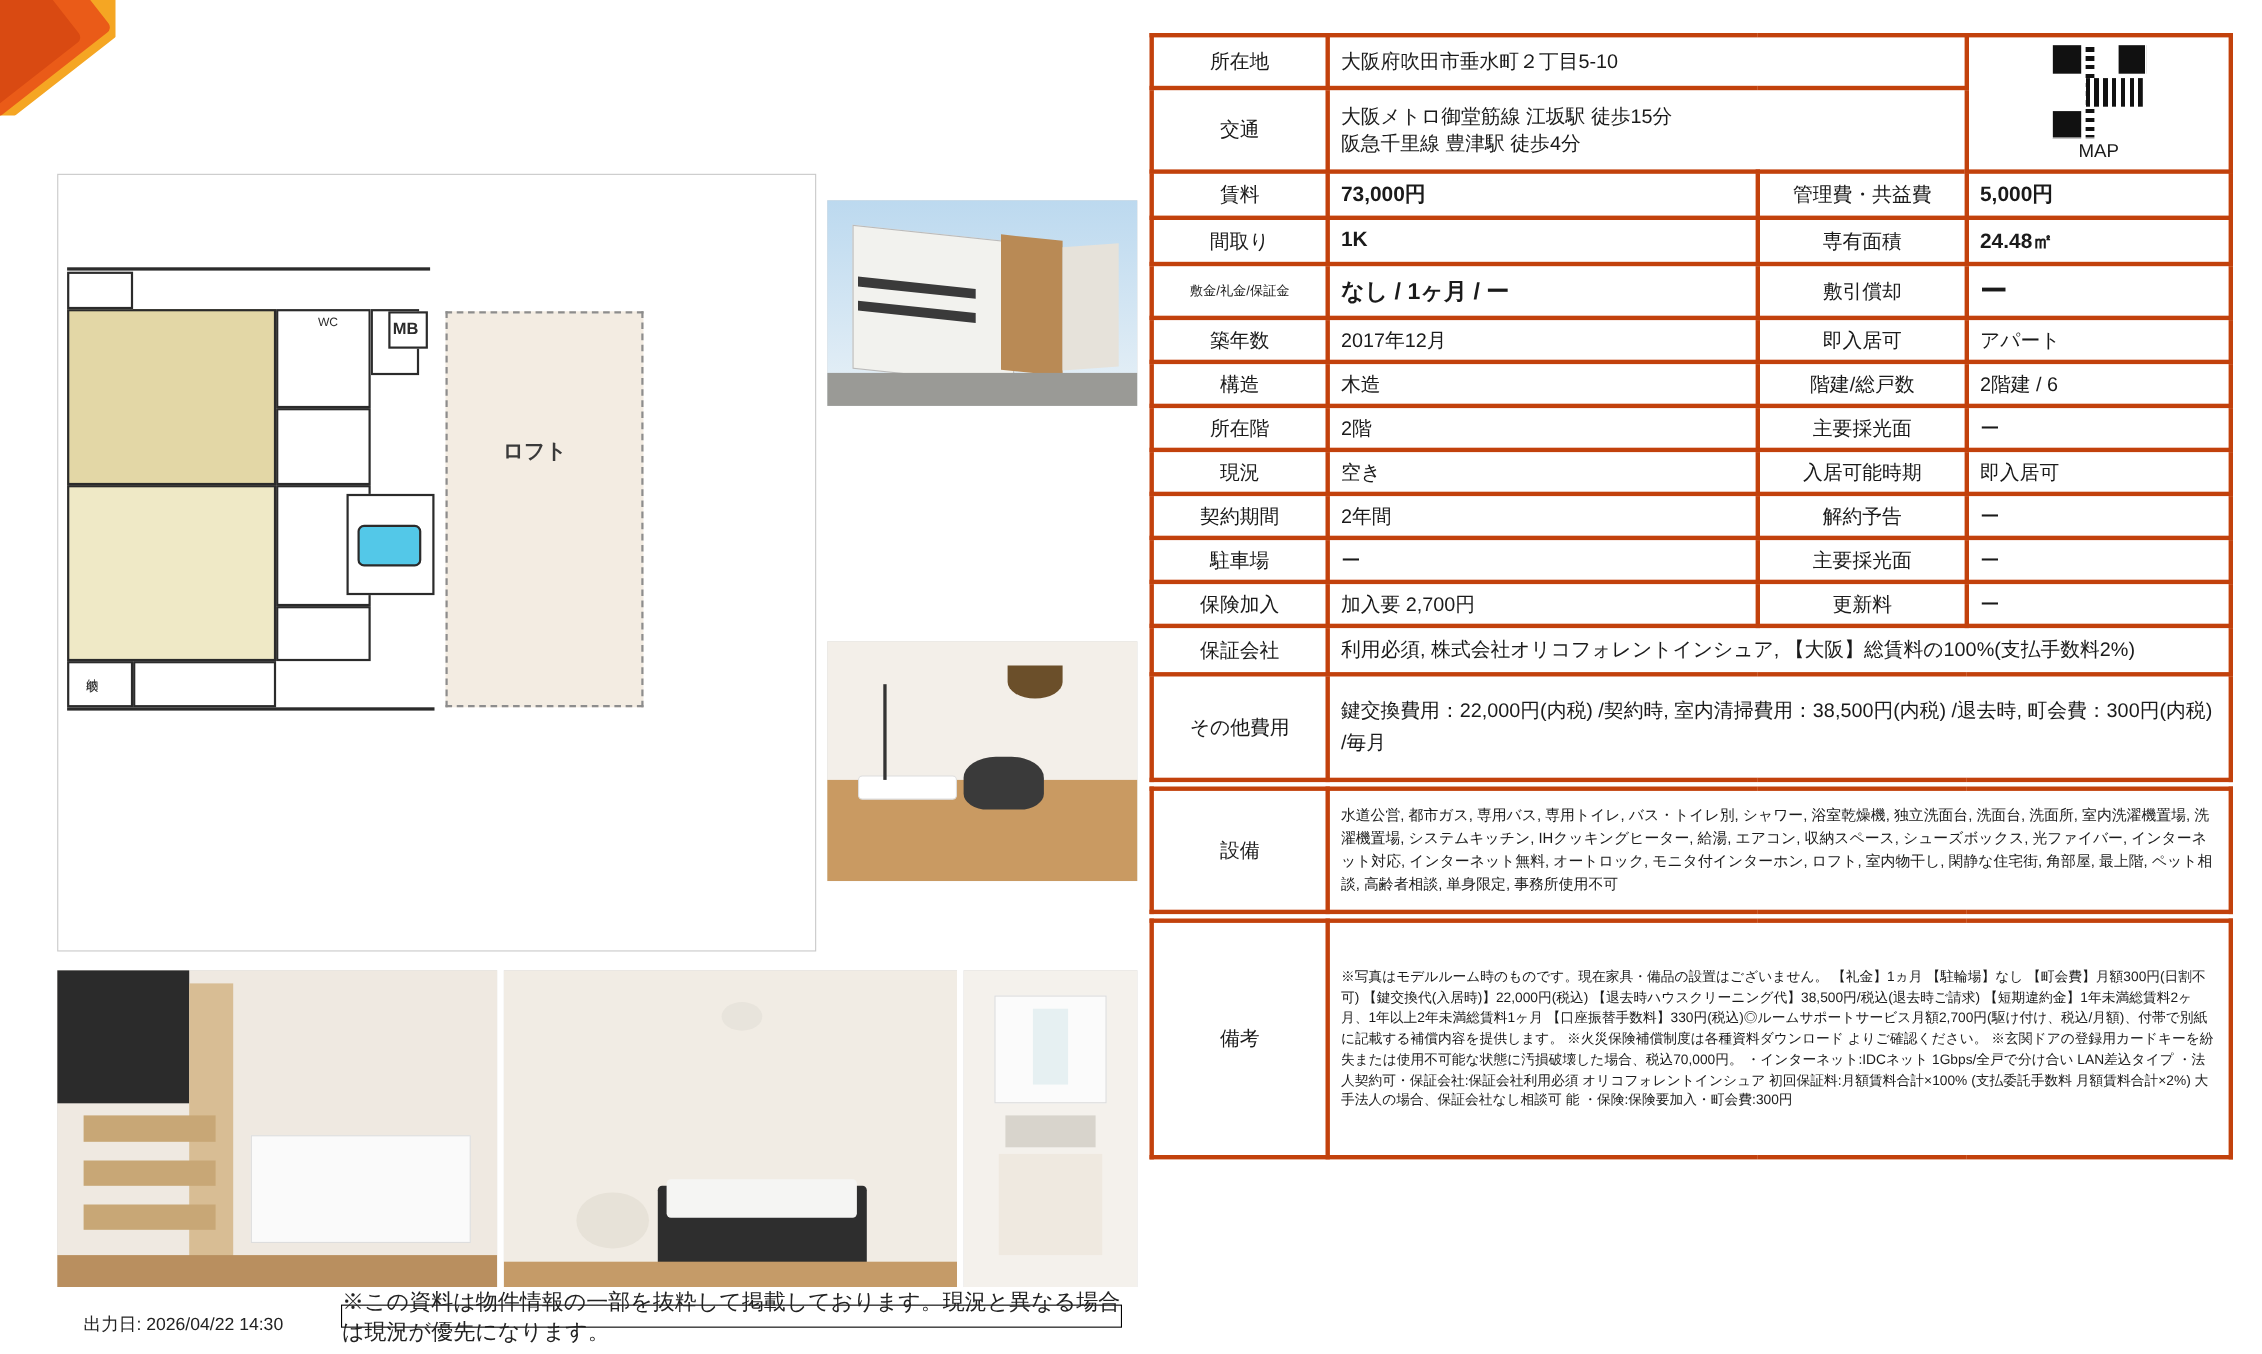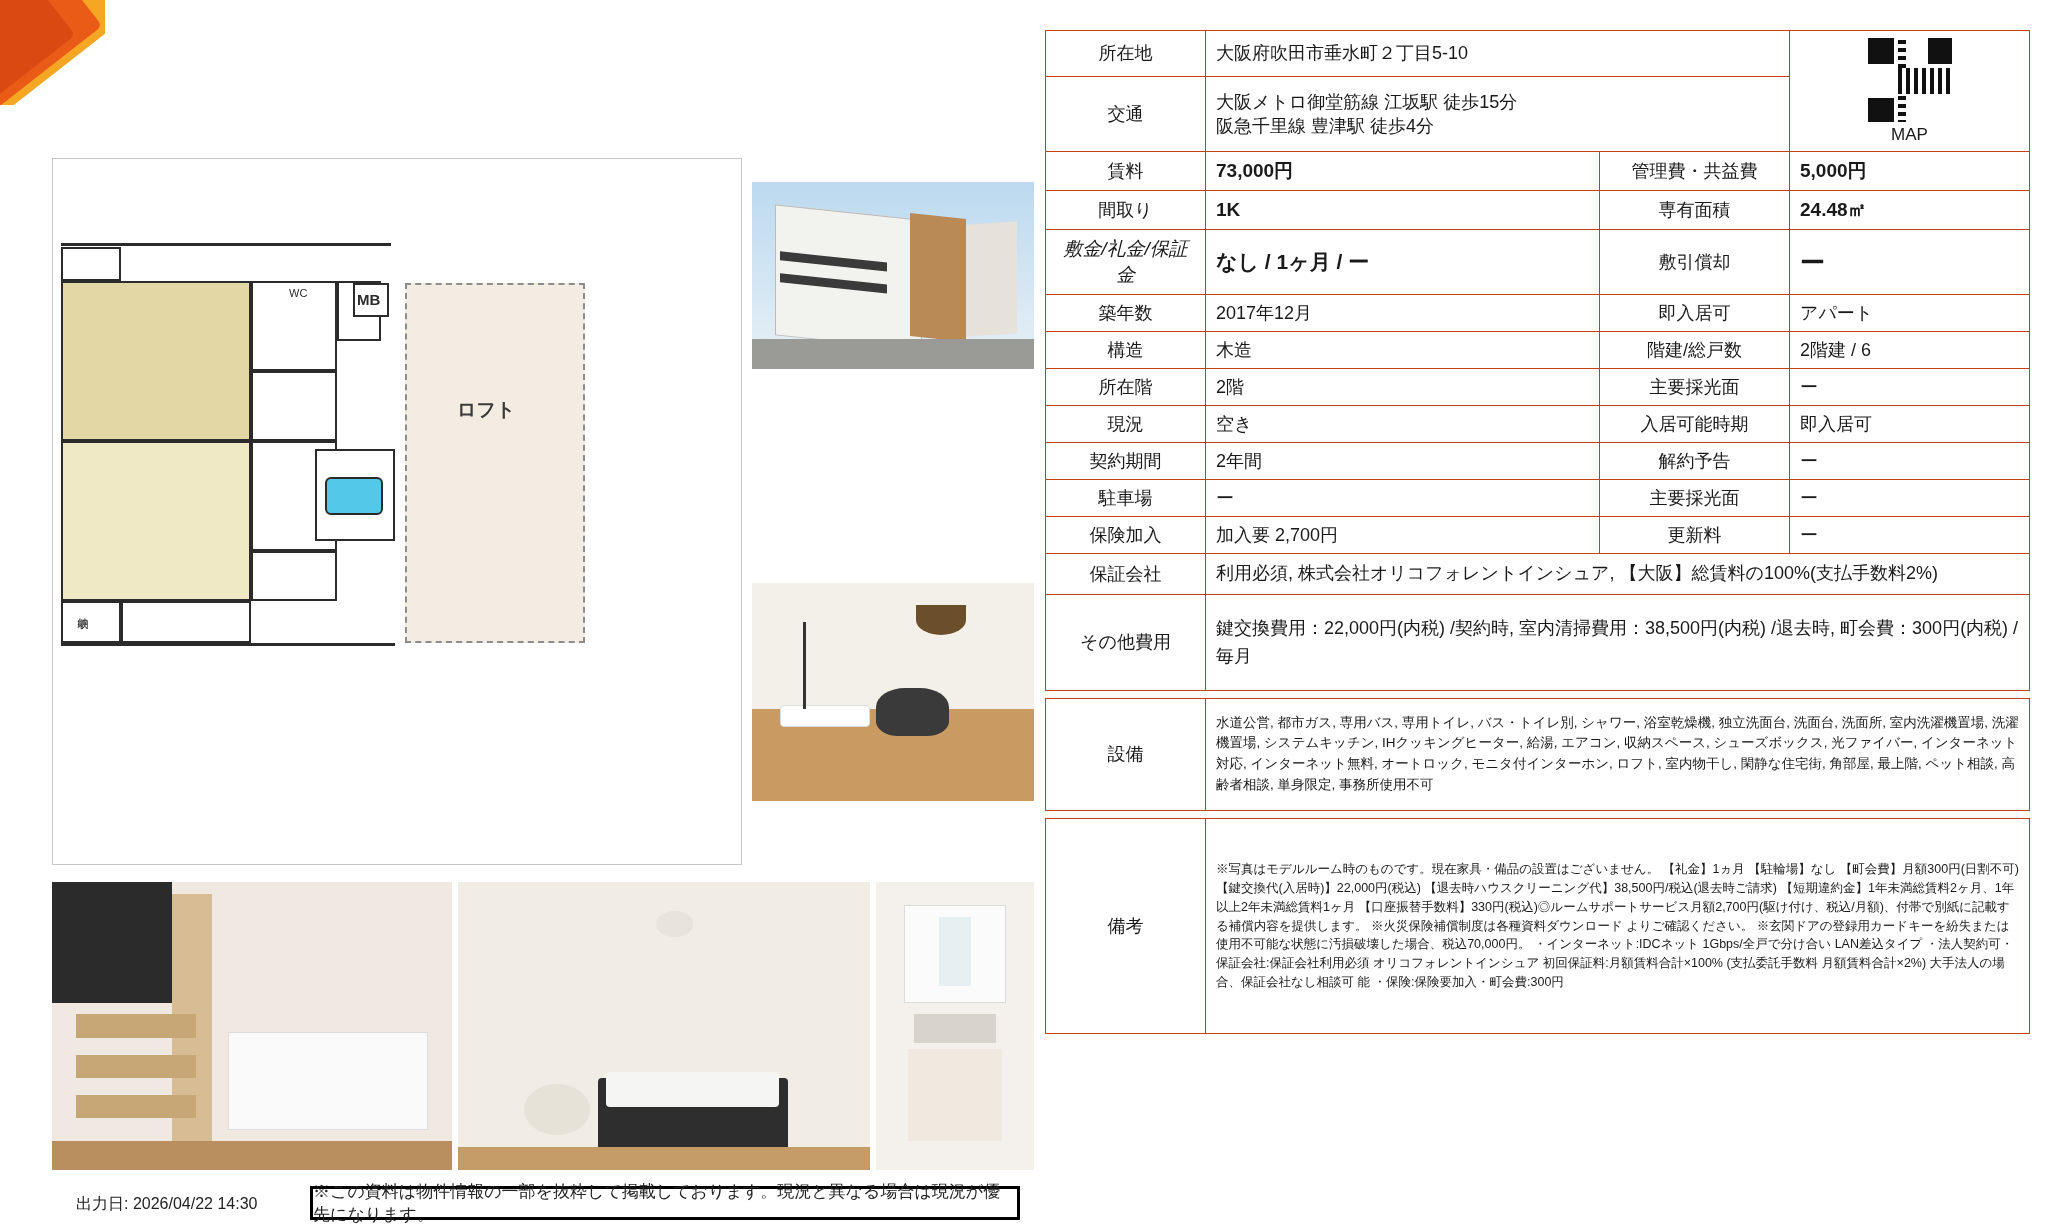--- a/index.html
+++ b/index.html
@@ -76,32 +76,32 @@
   #photo-exterior{ left:752px; top:182px; width:282px; height:187px; }
   #photo-interior-1{ left:752px; top:583px; width:282px; height:218px; }
   #photo-bottom-1{ left:52px; top:882px; width:400px; height:288px; }
   #photo-bottom-2{ left:458px; top:882px; width:412px; height:288px; }
   #photo-bottom-3{ left:876px; top:882px; width:158px; height:288px; }
 
   .footer-date{
     position:absolute; left:76px; top:1194px; font-size:16px; color:#222;
   }
   .footer-note{
-    position:absolute; left:310px; top:1186px; width:710px; height:34px;
-    border:3px solid #000000; font-size:17px; color:#222;
+    position:absolute; left:310px; top:1186px; width:710px; height:21px;
+    border:1px solid #000000; font-size:20px; color:#222;
     display:flex; align-items:center; justify-content:center;
   }
 
   
   table.info{
     border-collapse:collapse; width:985px; table-layout:fixed;
     font-size:17px;
   }
   table.info td{
-    border:1px solid #c2410c; padding:6px 10px; vertical-align:middle;
+    border:4px solid #c2410c; padding:6px 10px; vertical-align:middle;
     background:#ffffff;
   }
   td.lbl{
     background:#f0f0ef; text-align:center; font-size:18px; color:#1a1a1a;
     width:160px;
   }
   td.val{ font-size:18px; }
   td.val.big{ font-size:19px; font-weight:bold; }
   td.val.mid{ font-size:25px; font-weight:bold; }
   .qrcell{
@@ -266,21 +266,21 @@
           <td class="lbl">管理費・共益費</td>
           <td class="val big">5,000円</td>
         </tr>
         <tr>
           <td class="lbl">間取り</td>
           <td class="val big">1K</td>
           <td class="lbl">専有面積</td>
           <td class="val big">24.48㎡</td>
         </tr>
         <tr>
-          <td class="lbl" style="font-size:19px;font-style:italic;">敷金/礼金/保証金</td>
+          <td class="lbl" style="font-size:12px;">敷金/礼金/保証金</td>
           <td class="val mid" style="font-size:21px;">なし / 1ヶ月 / ー</td>
           <td class="lbl">敷引償却</td>
           <td class="val mid">ー</td>
         </tr>
         <tr>
           <td class="lbl">築年数</td>
           <td class="val">2017年12月</td>
           <td class="lbl">即入居可</td>
           <td class="val">アパート</td>
         </tr>

